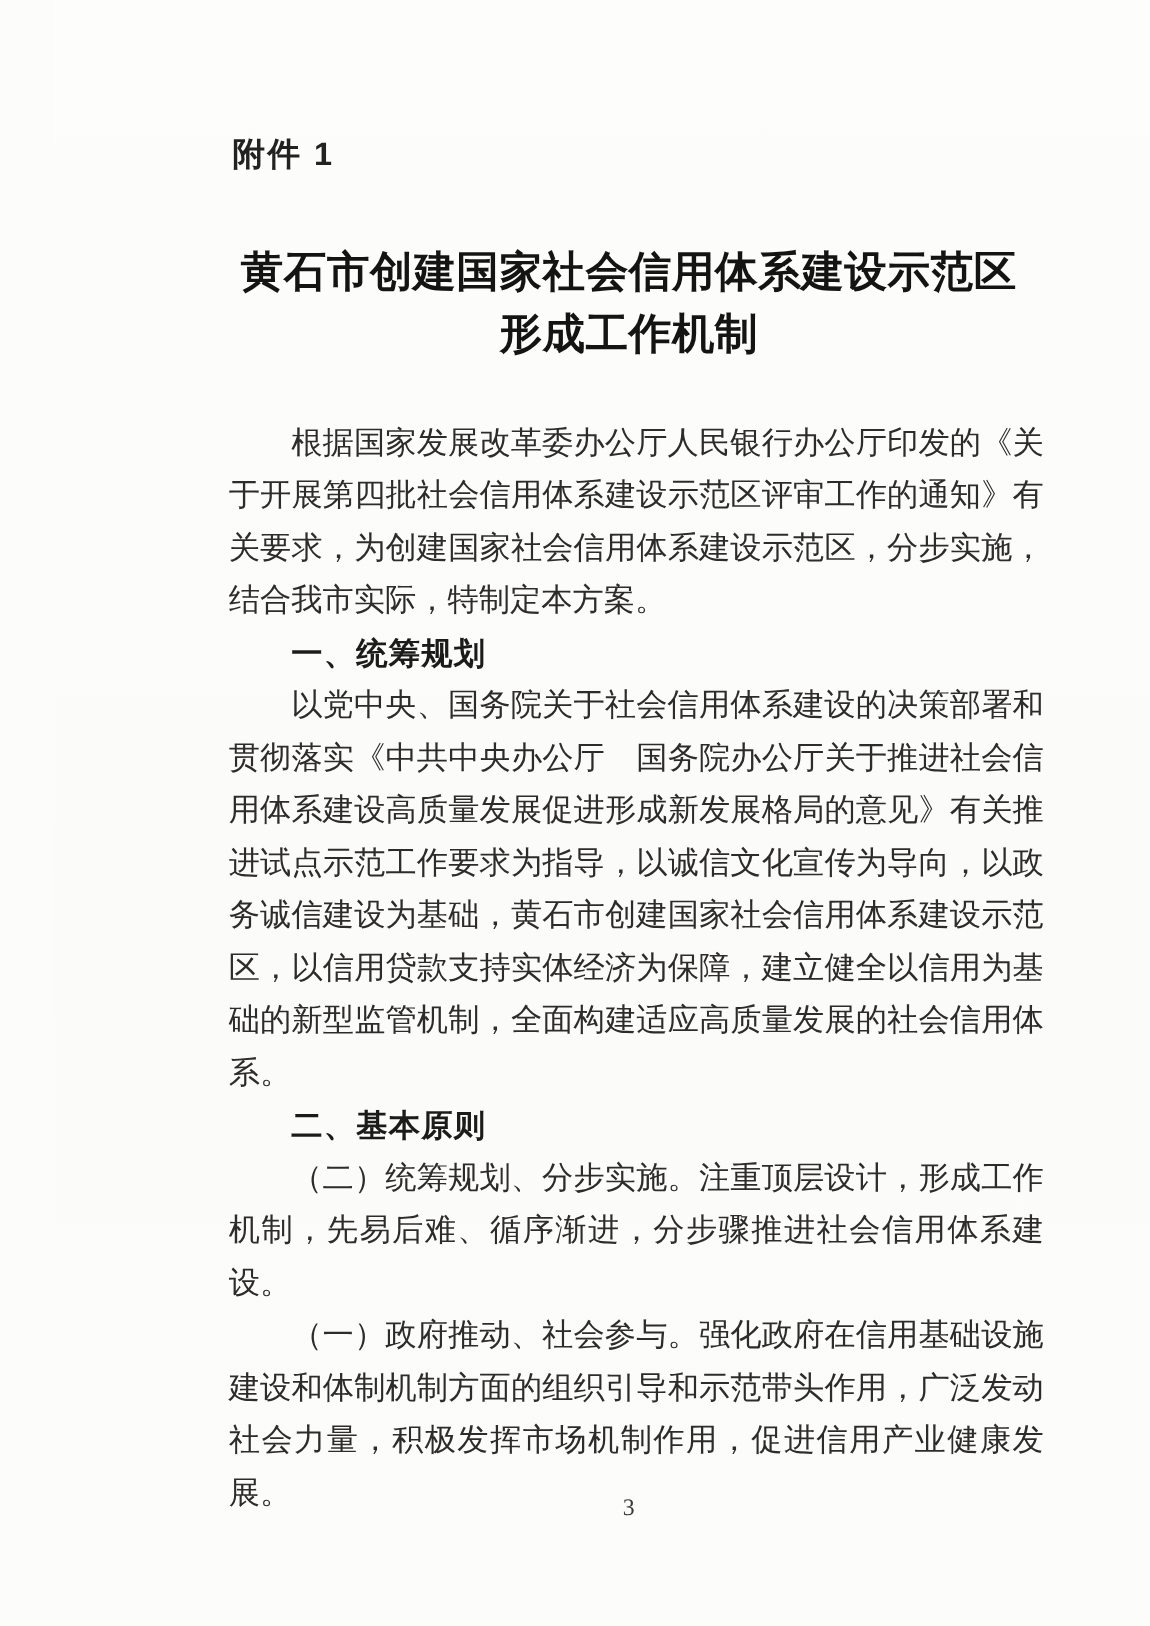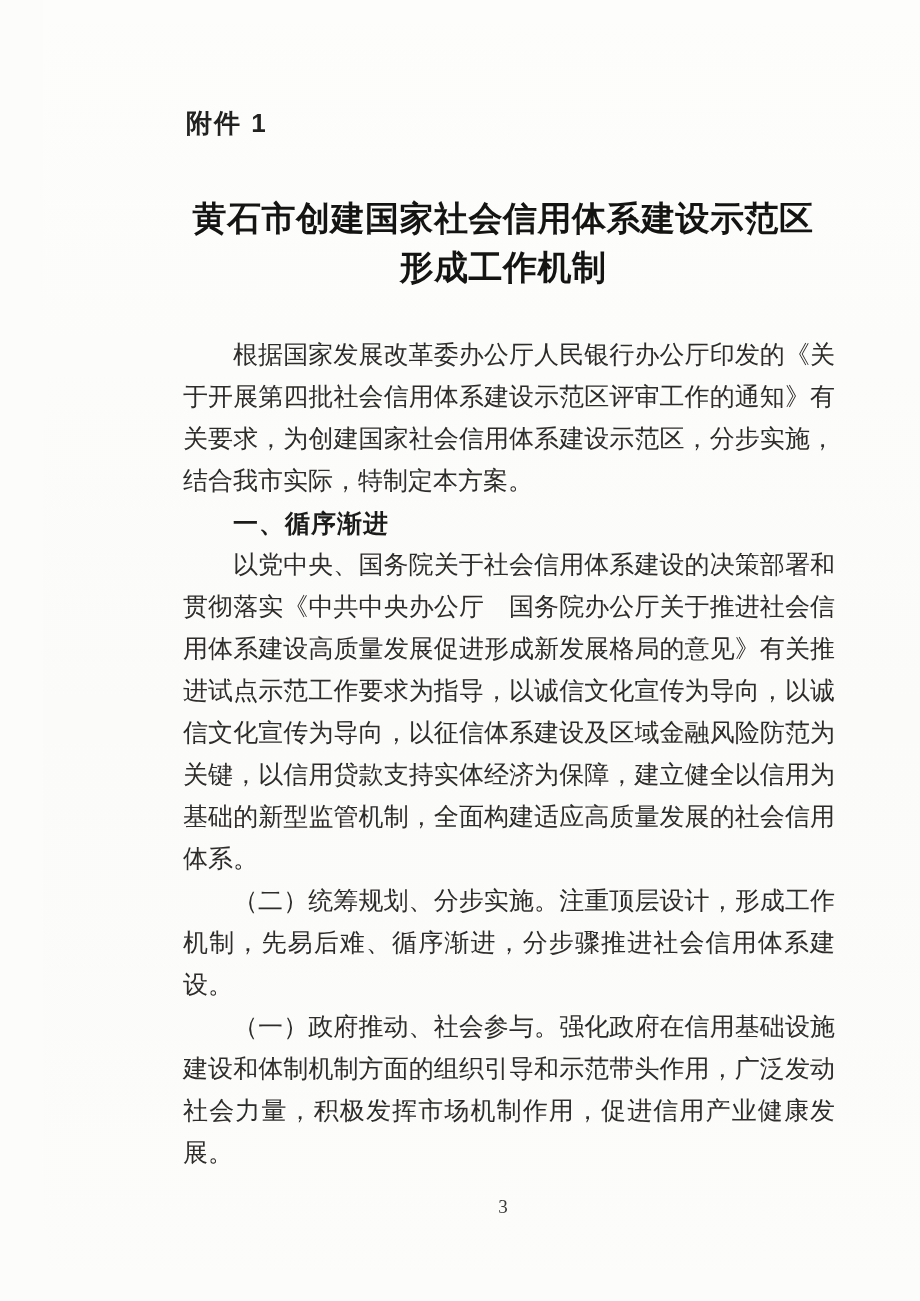--- a/index.html
+++ b/index.html
@@ -79,21 +79,22 @@
 
   <div class="attachment">附件 1</div>
 
   <h1 class="title">
     <span class="title-line">黄石市创建国家社会信用体系建设示范区</span>
     <span class="title-line">形成工作机制</span>
   </h1>
 
   <div class="doc-body">
     <p class="para">根据国家发展改革委办公厅人民银行办公厅印发的《关于开展第四批社会信用体系建设示范区评审工作的通知》有关要求，为创建国家社会信用体系建设示范区，分步实施，结合我市实际，特制定本方案。</p>
-    <p class="heading">一、循序渐进</p>
-    <p class="para">以党中央、国务院关于社会信用体系建设的决策部署和贯彻落实《中共中央办公厅　国务院办公厅关于推进社会信用体系建设高质量发展促进形成新发展格局的意见》有关推进试点示范工作要求为指导，以诚信文化宣传为导向，以诚信文化宣传为导向，以征信体系建设及区域金融风险防范为关键，以信用贷款支持实体经济为保障，建立健全以信用为基础的新型监管机制，全面构建适应高质量发展的社会信用体系。</p>
+    <p class="heading">一、统筹规划</p>
+    <p class="para">以党中央、国务院关于社会信用体系建设的决策部署和贯彻落实《中共中央办公厅　国务院办公厅关于推进社会信用体系建设高质量发展促进形成新发展格局的意见》有关推进试点示范工作要求为指导，以诚信文化宣传为导向，以政务诚信建设为基础，黄石市创建国家社会信用体系建设示范区，以信用贷款支持实体经济为保障，建立健全以信用为基础的新型监管机制，全面构建适应高质量发展的社会信用体系。</p>
+    <p class="heading">二、基本原则</p>
     <p class="para">（二）统筹规划、分步实施。注重顶层设计，形成工作机制，先易后难、循序渐进，分步骤推进社会信用体系建设。</p>
     <p class="para">（一）政府推动、社会参与。强化政府在信用基础设施建设和体制机制方面的组织引导和示范带头作用，广泛发动社会力量，积极发挥市场机制作用，促进信用产业健康发展。</p>
   </div>
 
   <div class="page-number">3</div>
 
 </div>
 
 </body></html>

